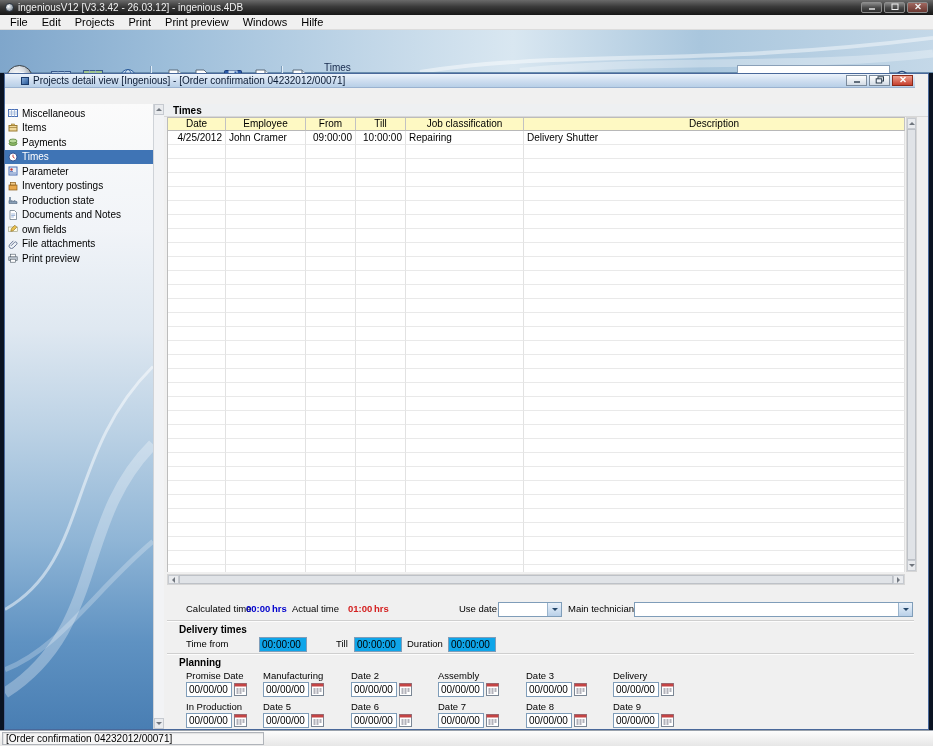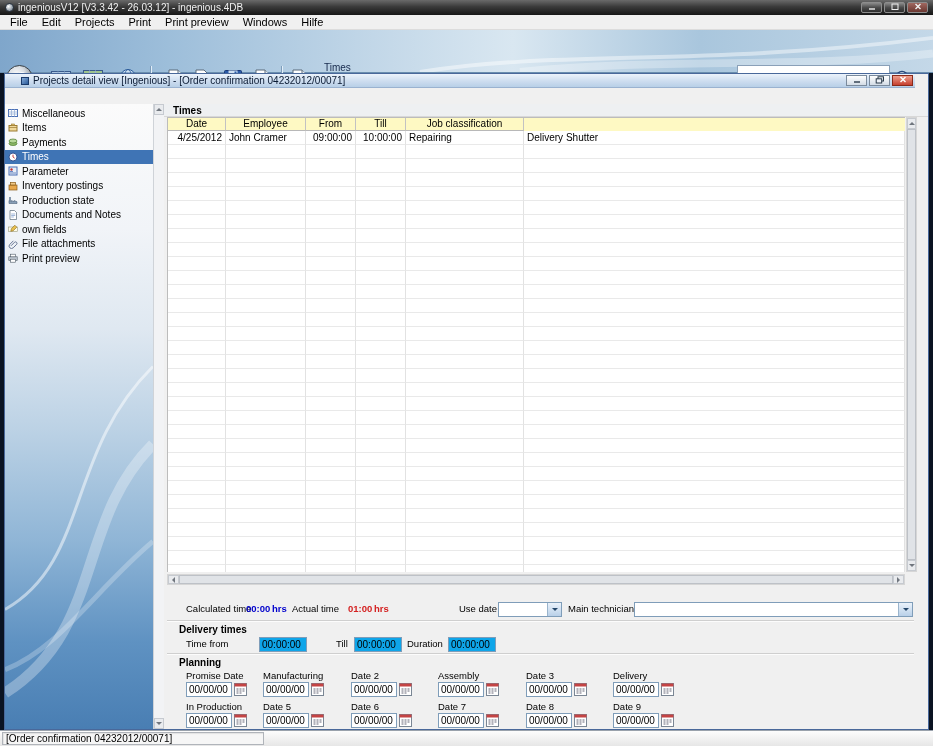--- a/index.html
+++ b/index.html
@@ -416,20 +416,21 @@
       <div class="content">
         <div class="times-caption">Times</div>
 
         <div class="grid">
           <div class="thead">
               <div class="th" style="width: 58px;">Date</div>
               <div class="th" style="width: 80px;">Employee</div>
               <div class="th" style="width: 50px;">From</div>
               <div class="th" style="width: 50px;">Till</div>
               <div class="th" style="width: 118px;">Job classification</div>
+              <div class="th" style="flex: 1 1 0%;">Description</div>
             </div>
           <div class="tbody">
               <div class="tr">
                 <div class="td right" style="width: 58px;">4/25/2012</div>
                 <div class="td" style="width: 80px;">John Cramer</div>
                 <div class="td right" style="width: 50px;">09:00:00</div>
                 <div class="td right" style="width: 50px;">10:00:00</div>
                 <div class="td" style="width: 118px;">Repairing</div>
                 <div class="td" style="flex: 1 1 0%;">Delivery Shutter</div>
               </div>

